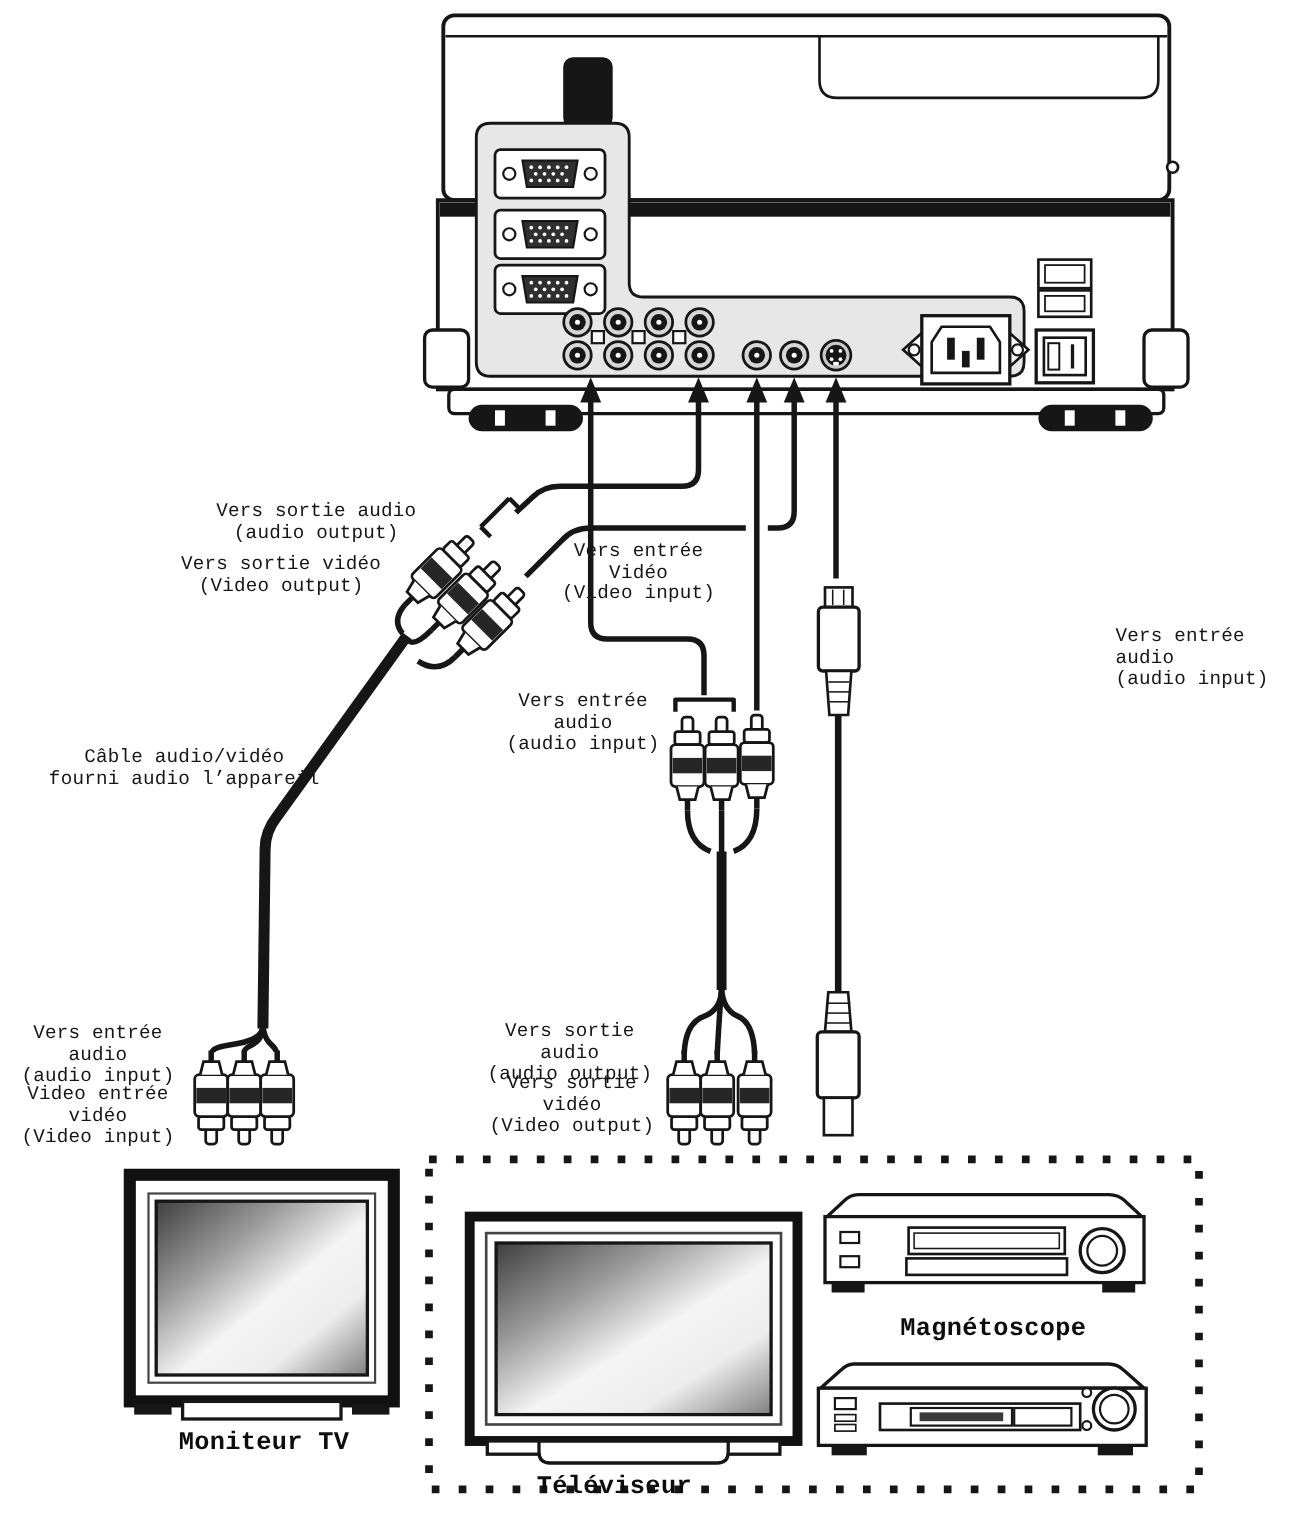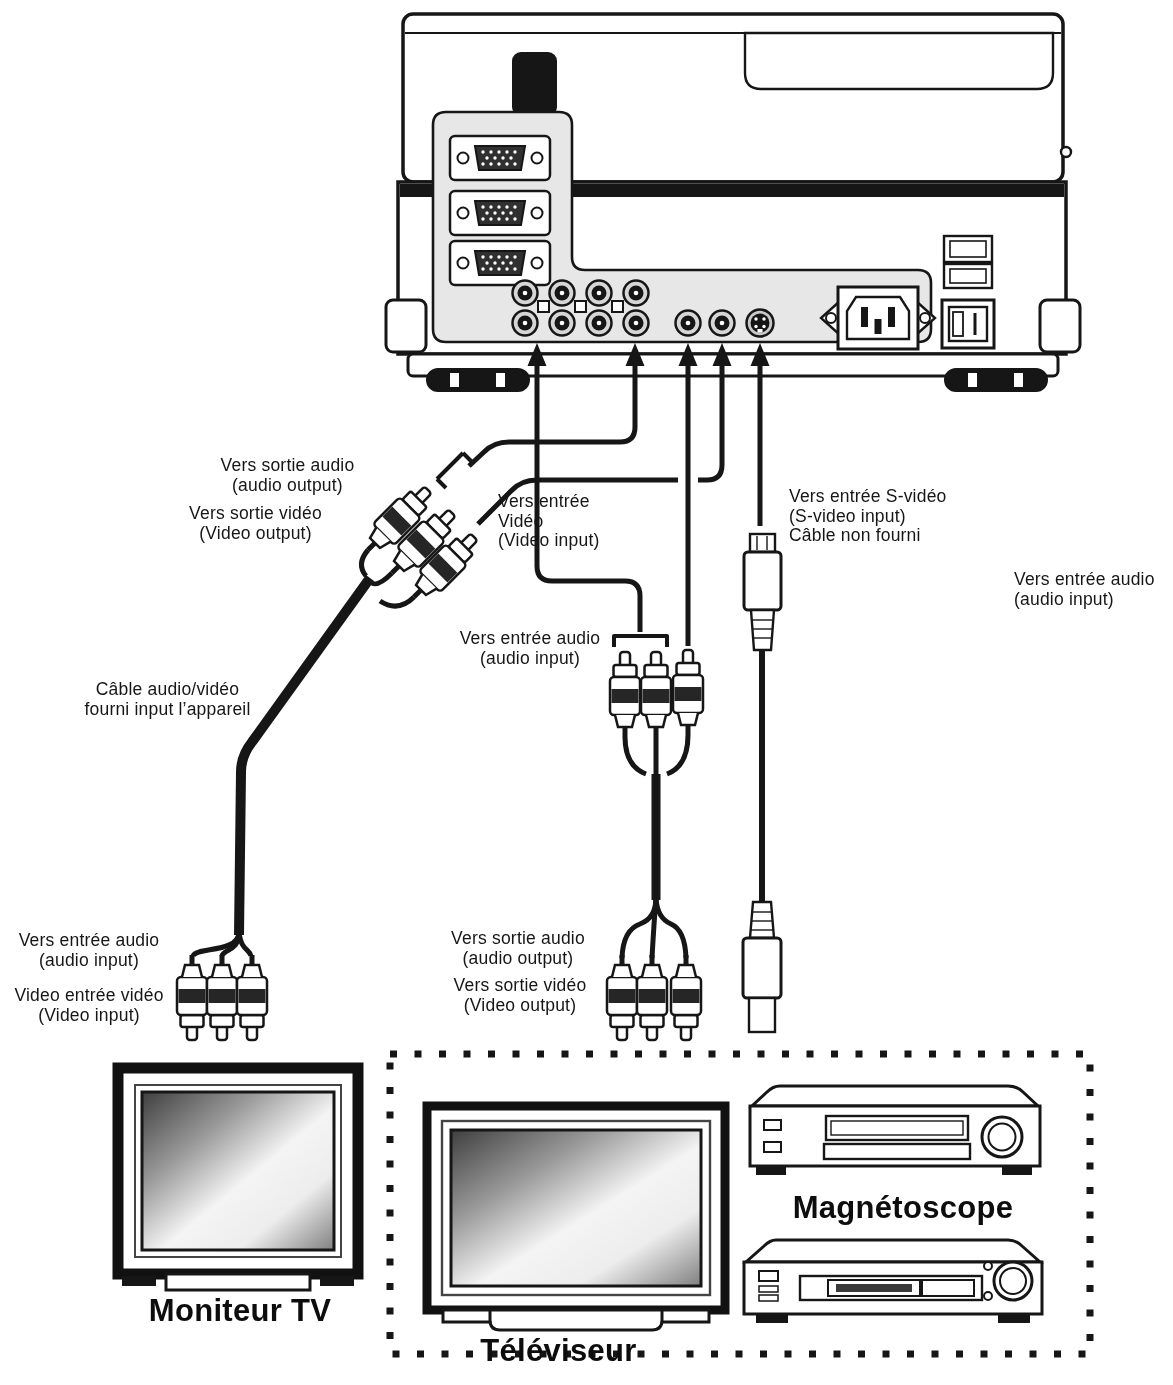--- a/index.html
+++ b/index.html
@@ -1,24 +1,24 @@
 <!DOCTYPE html>
 <html style="--ink: #161616; --panel_gray: #e7e7e7; --background: #ffffff;"><head>
 <meta charset="utf-8">
 <style>
   html,body{margin:0;padding:0;background:#fff;}
   #canvas{
     position:relative;width:1173px;height:1385px;background:var(--background,#fff);
-    font-family:Liberation Sans, sans-serif;overflow:hidden;
+    font-family:Liberation Mono, monospace;overflow:hidden;
   }
   #art{position:absolute;left:0;top:0;}
   .lbl{position:absolute;font-size:17.5px;line-height:19.5px;color:var(--ink,#161616);letter-spacing:.2px;}
-  .c{text-align:center}.r{text-align:left}.l{text-align:left}
+  .c{text-align:center}.r{text-align:center}.l{text-align:left}
   .ll{display:block;}
-  .dev{position:absolute;font-weight:bold;font-size:31px;line-height:26px;color:#0d0d0d;text-align:center;letter-spacing:.3px;}
+  .dev{position:absolute;font-weight:bold;font-size:23px;line-height:26px;color:#0d0d0d;text-align:center;letter-spacing:.3px;}
 </style>
 </head>
 <body>
 
 <div id="canvas">
 
 <svg id="art" width="1173" height="1385" viewBox="0 0 1173 1385">
   <defs>
     <linearGradient id="scr" x1="0" y1="0" x2="1" y2="1">
       <stop offset="0" stop-color="#3f3f3f"></stop>
@@ -267,36 +267,31 @@
 </div>
 <div class="lbl c" style="left:148px;top:504px;width:215px">
   <span class="ll">Vers sortie vidéo</span>
   <span class="ll">(Video output)</span>
 </div>
 <div class="lbl r" style="left:498px;top:492px;width:165px">
   <span class="ll">Vers entrée</span>
   <span class="ll">Vidéo</span>
   <span class="ll">(Video input)</span>
 </div>
-<div class="lbl l" style="left:789px;top:487px;width:220px">
-  <span class="ll">Vers entrée S-vidéo</span>
-  <span class="ll">(S-video input)</span>
-  <span class="ll">Câble non fourni</span>
-</div>
 <div class="lbl l" style="left:1014px;top:570px;width:165px">
   <span class="ll">Vers entrée audio</span>
   <span class="ll">(audio input)</span>
 </div>
 <div class="lbl c" style="left:440px;top:629px;width:180px">
   <span class="ll">Vers entrée audio</span>
   <span class="ll">(audio input)</span>
 </div>
 <div class="lbl c" style="left:40px;top:680px;width:255px">
   <span class="ll">Câble audio/vidéo</span>
-  <span class="ll">fourni input l’appareil</span>
+  <span class="ll">fourni audio l’appareil</span>
 </div>
 <div class="lbl c" style="left:3px;top:931px;width:172px">
   <span class="ll">Vers entrée audio</span>
   <span class="ll">(audio input)</span>
 </div>
 <div class="lbl c" style="left:3px;top:986px;width:172px">
   <span class="ll">Video entrée vidéo</span>
   <span class="ll">(Video input)</span>
 </div>
 <div class="lbl c" style="left:428px;top:929px;width:180px">

